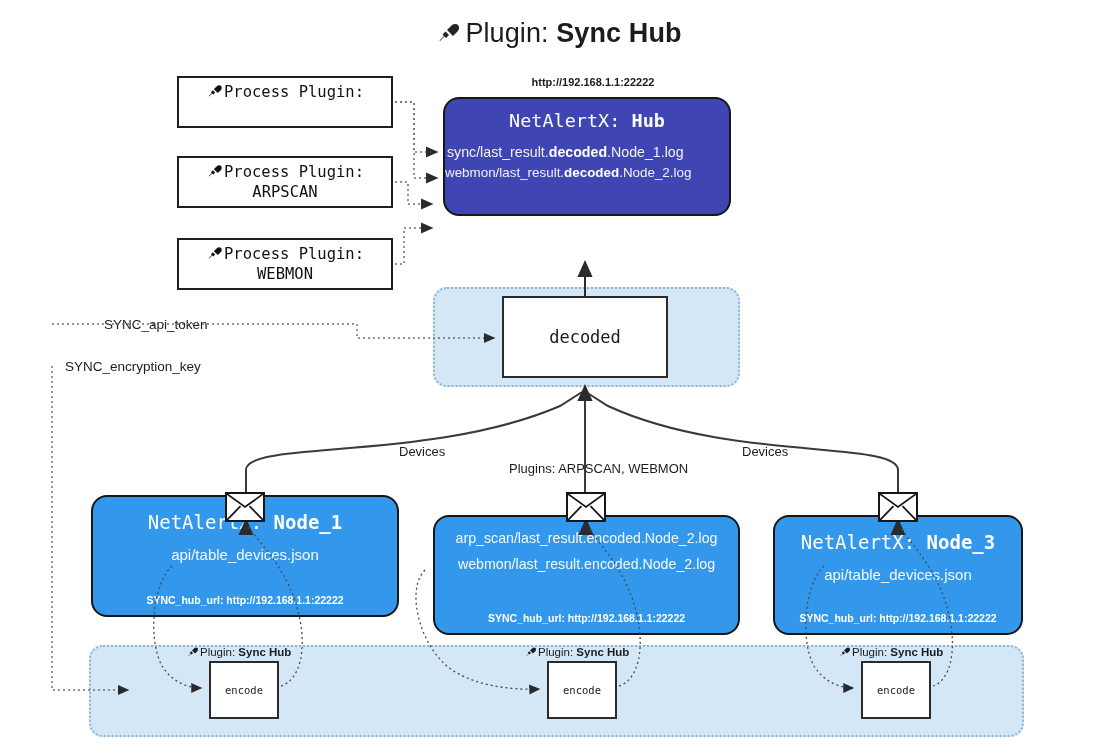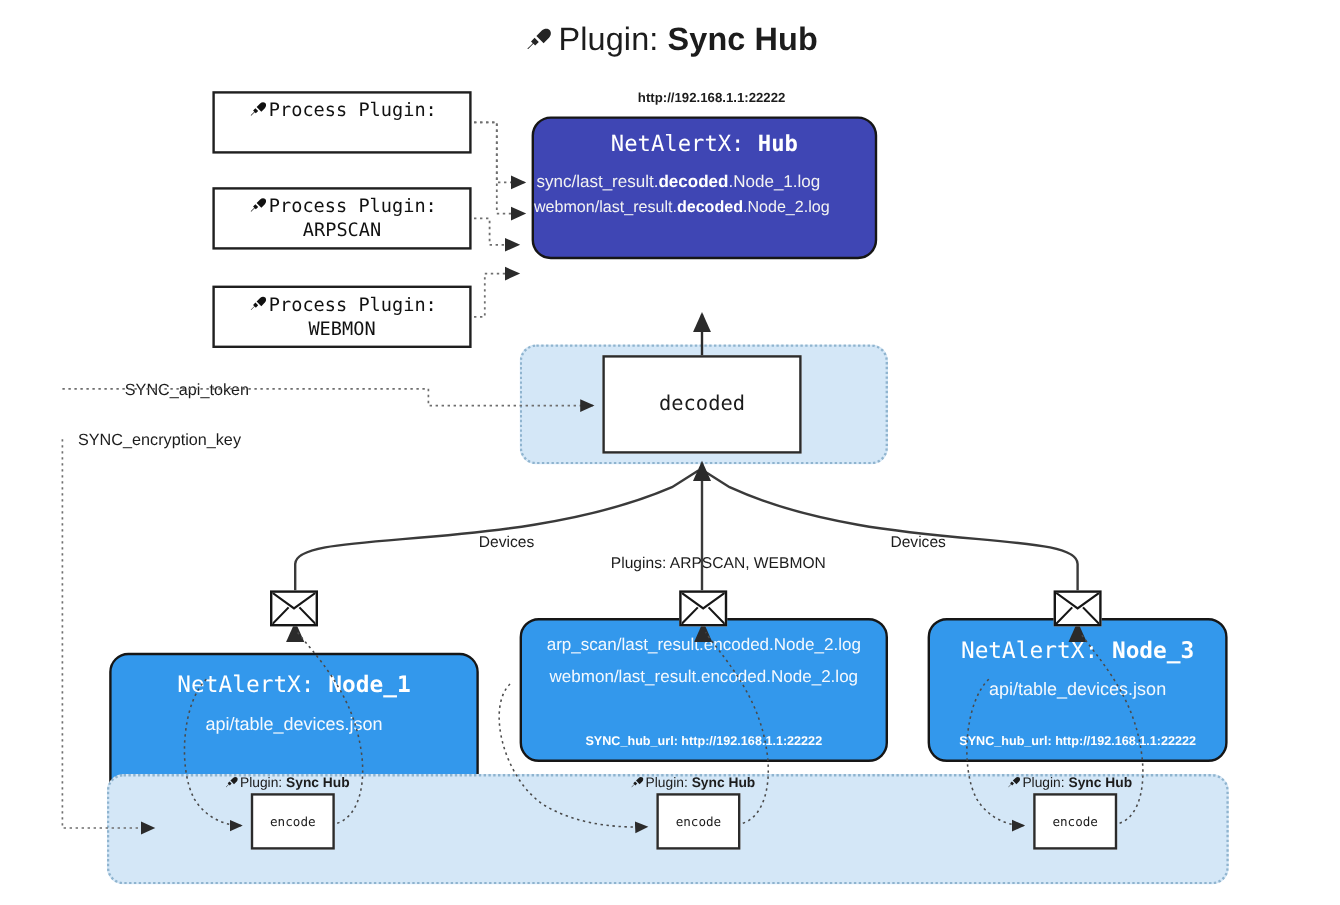--- a/index.html
+++ b/index.html
@@ -183,21 +183,21 @@
   .node-hub-url {
     position: absolute;
     left: 0; bottom: 9px;
     width: 100%;
     text-align: center;
     font-size: 10.5px;
     font-weight: 700;
     color: #ffffff;
     white-space: nowrap;
   }
-  #node-1 { left: 91px;  top: 544px; width: 308px; height: 136px; }
+  #node-1 { left: 91px;  top: 495px; width: 308px; height: 122px; }
   #node-2 { left: 433px; top: 515px; width: 307px; height: 120px; }
   #node-3 { left: 773px; top: 515px; width: 250px; height: 120px; }
 
   
   .envelope {
     position: absolute;
     width: 40px;
     height: 30px;
     background: #ffffff;
     border: 2px solid #161616;
@@ -216,21 +216,21 @@
     width: 935px;
     height: 92px;
     background: #d4e7f7;
     border: 2px dotted #8fb4cf;
     border-radius: 14px;
     box-sizing: border-box;
   }
   .encode-box {
     position: absolute;
     width: 70px;
-    height: 47px;
+    height: 58px;
     background: #ffffff;
     border: 2px solid #2b2b2b;
     box-sizing: border-box;
     display: flex;
     align-items: center;
     justify-content: center;
     font-family: "DejaVu Sans Mono", "Liberation Mono", monospace;
     font-size: 10.5px;
     color: #1a1a1a;
   }

